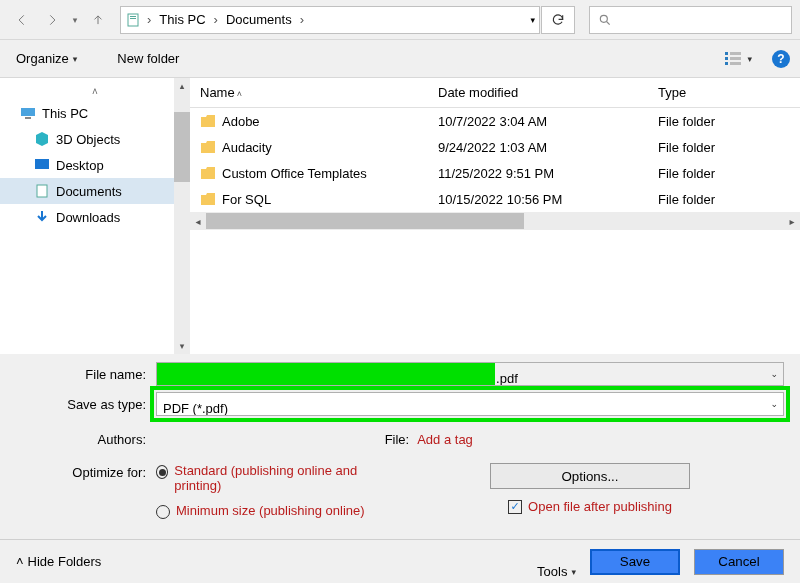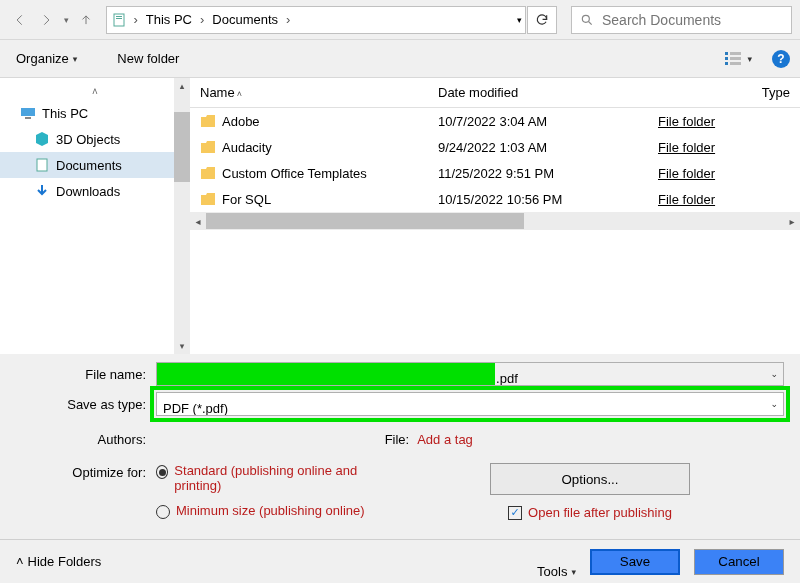--- a/index.html
+++ b/index.html
@@ -36,26 +36,26 @@
   .vscroll { position:absolute; right:0; top:0; bottom:0; width:16px; background:#ececec; display:flex; flex-direction:column; }
   .vscroll-thumb { background:#c0c0c0; flex:0 0 70px; margin-top:18px;}
   .vscroll-btn { height:16px; display:flex; align-items:center; justify-content:center; color:#555; font-size:9px;}
 
   .file-pane { flex:1; background:#fff; display:flex; flex-direction:column; position:relative; }
   .col-headers { display:flex; height:30px; align-items:center; font-size:13px; border-bottom:1px solid #e0e0e0; }
   .col-h { padding:0 10px; position:relative; }
   .col-h .sort { font-size:9px; color:#555; margin-left:2px; }
   .col-name { flex:0 0 238px; }
   .col-date { flex:0 0 220px; }
-  .col-type { flex:1;text-align:right; }
+  .col-type { flex:1; }
   .file-row { display:flex; align-items:center; height:26px; }
   .file-row .cell { padding:0 10px; }
   .f-name { flex:0 0 238px; display:flex; align-items:center; gap:6px; }
   .f-date { flex:0 0 220px; }
-  .f-type { flex:1;text-decoration:underline; }
+  .f-type { flex:1; }
   .folder-icon { width:16px; height:14px; }
   .hscroll-row { display:flex; align-items:center; height:18px; background:#ececec; }
   .hscroll-btn { width:16px; text-align:center; font-size:10px; color:#555;}
   .hscroll-track { flex:1; position:relative; height:16px; }
   .hscroll-thumb { position:absolute; left:0; width:55%; top:0; bottom:0; background:#c0c0c0; }
 
   
   .form-area { padding: 8px 16px 10px 16px; background:#f0f0f0; }
   .form-row { display:flex; align-items:center; margin-bottom:6px; }
   .form-label { width:140px; text-align:right; padding-right:10px; }
@@ -66,21 +66,21 @@
   .authors-label { width:140px; text-align:right; padding-right:10px; }
   .link { color:#b91c1c; }
 
   .optimize-block { display:flex; margin-top:16px; }
   .optimize-label { width:140px; text-align:right; padding-right:10px; padding-top:2px;}
   .radio-group { width:220px; }
   .radio-item { display:flex; gap:6px; margin-bottom:10px; align-items:flex-start; }
   .radio { width:14px; height:14px; border-radius:50%; border:1.5px solid #333; margin-top:2px; display:flex; align-items:center; justify-content:center; }
   .radio.checked::after { content:""; width:7px; height:7px; border-radius:50%; background:#333; }
   .side-col { flex:1; display:flex; flex-direction:column; gap:10px; padding-left:20px;}
-  .options-btn { display:block; width:200px; margin:0 auto; height:32px; border:1px solid #999; background:#eaeaea; }
+  .options-btn { display:block; width:200px; margin:0 auto; height:26px; border:1px solid #999; background:#eaeaea; }
   .chk-row { display:flex; justify-content:center; gap:6px; align-items:center; }
   .chk { width:14px; height:14px; border:1.5px solid #333; display:flex; align-items:center; justify-content:center; color:#1976d2; font-size:11px; }
 
   
   .bottom-bar { height:44px; border-top:1px solid #cfcfcf; display:flex; align-items:center; padding:0 16px; background:#f0f0f0; }
   .hidefolders { display:flex; align-items:center; gap:4px; }
   .bottom-right { margin-left:auto; display:flex; align-items:center; gap:14px; }
   .tools { display:flex; align-items:center; gap:4px;margin-top:20px; }
   .win-btn { width:90px; height:26px; border:1px solid #999; background:#3b82f6; }
   .win-btn.primary { border:2px solid #0a5bcc; }
@@ -130,21 +130,20 @@
       <svg width="14" height="14" viewBox="0 0 24 24" fill="none" stroke="#333" stroke-width="2">
           <path d="M20 11 A8 8 0 1 0 19 15"></path>
           <path d="M20 4 V11 H13"></path>
         </svg>
     </div>
     <div class="search-box">
       <svg width="14" height="14" viewBox="0 0 24 24" fill="none" stroke="#888" stroke-width="2">
           <circle cx="10" cy="10" r="6"></circle>
           <path d="M20 20 L15 15"></path>
         </svg>
-      <input placeholder="Search Documents" style="">
     </div>
   </div>
 
   <div class="toolbar-row">
     <div class="toolbar-left">
       <div class="toolbar-btn">
           <span>Organize</span>
           <span class="caret">▾</span>
         </div>
       <div class="toolbar-btn">
@@ -180,20 +179,28 @@
         <span>This PC</span>
       </div>
       <div class="tree-item" style="padding-left:34px;">
         <span class="tree-icon">
             <svg width="16" height="16" viewBox="0 0 16 16">
               <path d="M8 1 L14 4 L14 12 L8 15 L2 12 L2 4 Z" fill="#2cb3c4"></path>
             </svg>
           </span>
         <span>3D Objects</span>
       </div>
+      <div class="tree-item" style="padding-left:34px;">
+        <span class="tree-icon">
+            <svg width="16" height="16" viewBox="0 0 16 16">
+              <rect x="1" y="2" width="14" height="10" fill="#1976d2"></rect>
+            </svg>
+          </span>
+        <span>Desktop</span>
+      </div>
       <div class="tree-item selected" style="padding-left:34px;">
         <span class="tree-icon">
             <svg width="16" height="16" viewBox="0 0 16 16">
               <rect x="3" y="2" width="10" height="12" fill="#fff" stroke="#5a9"></rect>
             </svg>
           </span>
         <span>Documents</span>
       </div>
       <div class="tree-item" style="padding-left:34px;">
         <span class="tree-icon">

